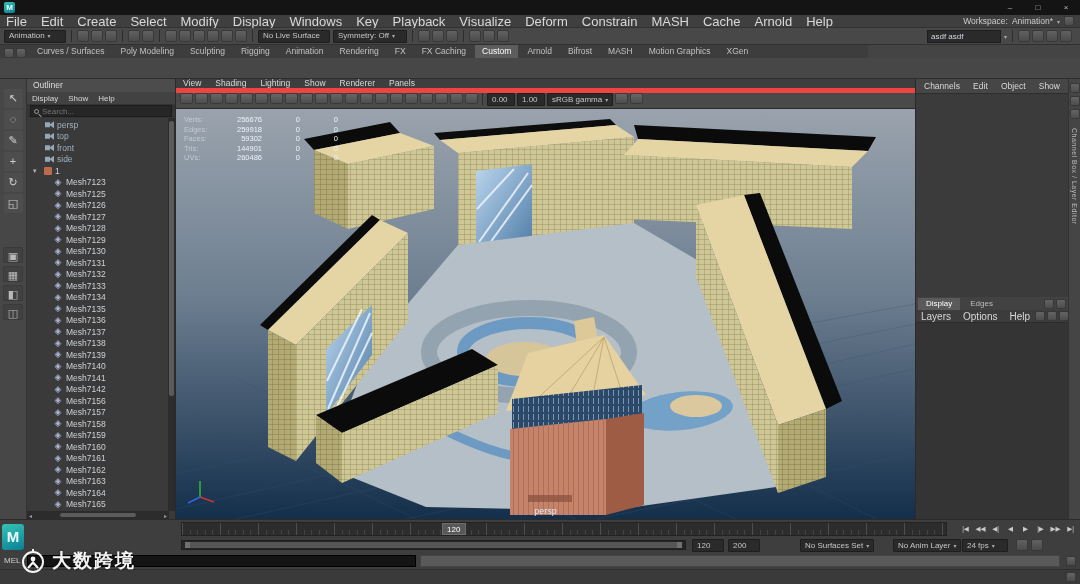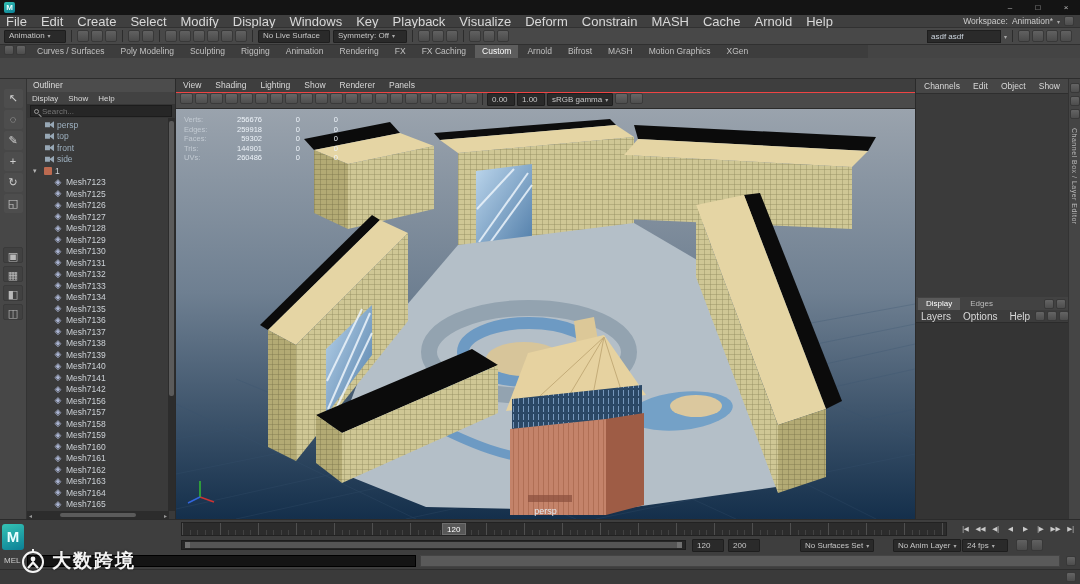--- a/index.html
+++ b/index.html
@@ -18,21 +18,21 @@
 .sep{width:1px;height:12px;background:#2c2c2c;margin:0 2px;flex:0 0 1px}
 .icn{width:12px;height:12px;background:linear-gradient(#616161,#4b4b4b);border:1px solid #383838;border-radius:2px;display:inline-block;flex:0 0 12px}
 .sicn{width:10px;height:10px;background:linear-gradient(#646464,#4d4d4d);border:1px solid #383838;border-radius:2px;display:inline-block;flex:0 0 10px}
 .vicn{width:13px;height:11px;background:linear-gradient(#666,#4e4e4e);border:1px solid #3a3a3a;border-radius:2px;display:inline-block;flex:0 0 13px}
 .grp{display:flex;gap:2px;align-items:center}
 .field{background:#2a2a2a;border:1px solid #1e1e1e;color:#c6c6c6;font-size:8px;height:13px;line-height:12px;padding:0 4px;border-radius:1px;display:flex;align-items:center;gap:3px;white-space:nowrap}
 .caret{font-size:6px;color:#a9a9a9}
 #quickfield{width:74px;background:#2a2a2a;border:1px solid #1e1e1e;color:#cfd8e2;font-size:8px;height:13px;padding:0 3px}
 .spacer{flex:1}
 
-#shelfbar{position:absolute;left:0;top:45px;width:868px;height:13px;background:#3d3d3d;display:flex;align-items:flex-start}
+#shelfbar{position:absolute;left:0;top:45px;width:868px;height:13px;background:#3d3d3d;display:flex;align-items:flex-end}
 #shelfleft{display:flex;gap:2px;padding:0 4px}
 .stab{padding:0 7px;font-size:8.5px;color:#c0c0c0;line-height:13px;white-space:nowrap}
 .stab.active{background:#5d5d5d;color:#fff}
 #shelfrow{position:absolute;left:0;top:58px;width:1080px;height:21px;background:#474747;border-bottom:1px solid #2d2d2d}
 
 #toolbox{position:absolute;left:0;top:79px;width:27px;height:440px;background:#474747;border-right:1px solid #333}
 #tools{padding-top:8px}
 .tbtn{width:19px;height:19px;margin:2px auto;color:#cfcfcf;font-size:11px;text-align:center;line-height:19px;border-radius:2px;background:rgba(90,90,90,.35)}
 #layouts{margin-top:34px}
 .lbtn{width:20px;height:16px;margin:3px auto;color:#b9b9b9;font-size:11px;text-align:center;line-height:16px;background:rgba(60,60,60,.5);border:1px solid #3a3a3a;border-radius:2px}
@@ -54,21 +54,21 @@
 .oarrow{font-size:7px;color:#b5b5b5;width:8px;flex:0 0 8px}
 .ic-cam{width:9px;height:7px;background:#97a7b5;clip-path:polygon(0 15%,55% 15%,55% 42%,100% 0,100% 100%,55% 58%,55% 85%,0 85%);flex:0 0 9px}
 .ic-grp{width:8px;height:8px;background:#bc6a50;border-radius:1px;flex:0 0 8px}
 .ic-mesh{color:#aab4d2;font-size:9px;line-height:9px;flex:0 0 10px;text-align:center}
 #ovscroll{position:absolute;right:0;top:39px;width:7px;height:393px;background:#2c2c2c}
 #ovthumb{position:absolute;left:1px;right:1px;top:3px;height:70%;background:#5b5b5b;border-radius:2px}
 #ohscroll{position:absolute;left:0;bottom:0;height:8px;width:142px;background:#2c2c2c;display:flex;align-items:center;justify-content:space-between;font-size:6px;color:#999;padding:0 2px}
 #ohthumb{height:4px;width:55%;background:#5b5b5b;border-radius:2px}
 
 #viewport{position:absolute;left:176px;top:79px;width:739px;height:440px;background:#333}
-#vpmenus{height:14px;background:#3e3e3e;display:flex;align-items:center;border-bottom:1px solid #ef4444}
+#vpmenus{height:14px;background:#3e3e3e;display:flex;align-items:center;border-bottom:5px solid #ef4444}
 #vpmenus .mitem{font-size:8.5px;padding:0 7px}
 #vptoolbar{height:16px;background:#4a4a4a;display:flex;align-items:flex-start;gap:2px;padding:0 4px;border-bottom:1px solid #2b2b2b}
 #view3d{position:relative;width:739px;height:410px;overflow:hidden}
 #hud{position:absolute;left:8px;top:6px}
 .hudrow{display:flex;font-size:7.5px;line-height:9.5px}
 .hl{width:32px;color:#c2cad2}
 .hv{width:46px;text-align:right;color:#edf3f9}
 .hv2{width:38px;text-align:right;color:#edf3f9}
 #persplabel{position:absolute;left:0;right:0;bottom:3px;text-align:center;color:#e2e9ef;font-size:9px}
 

